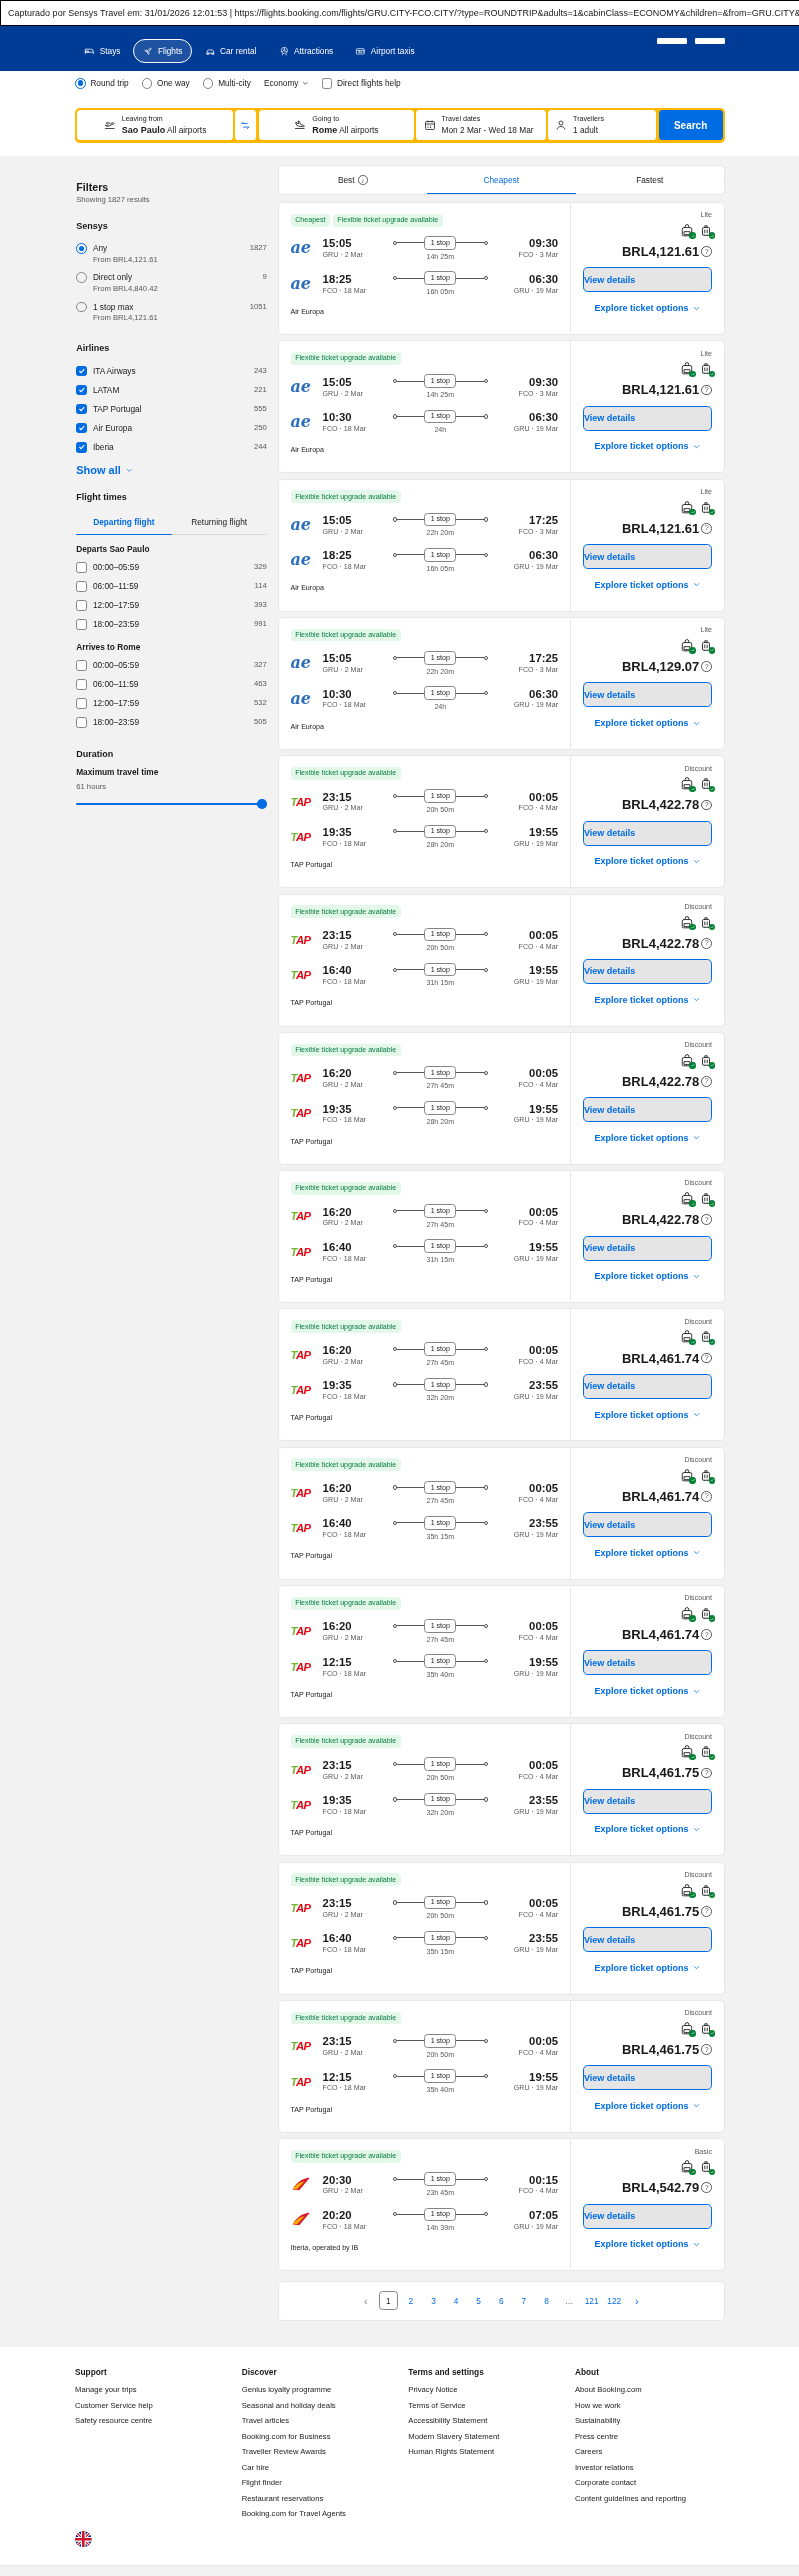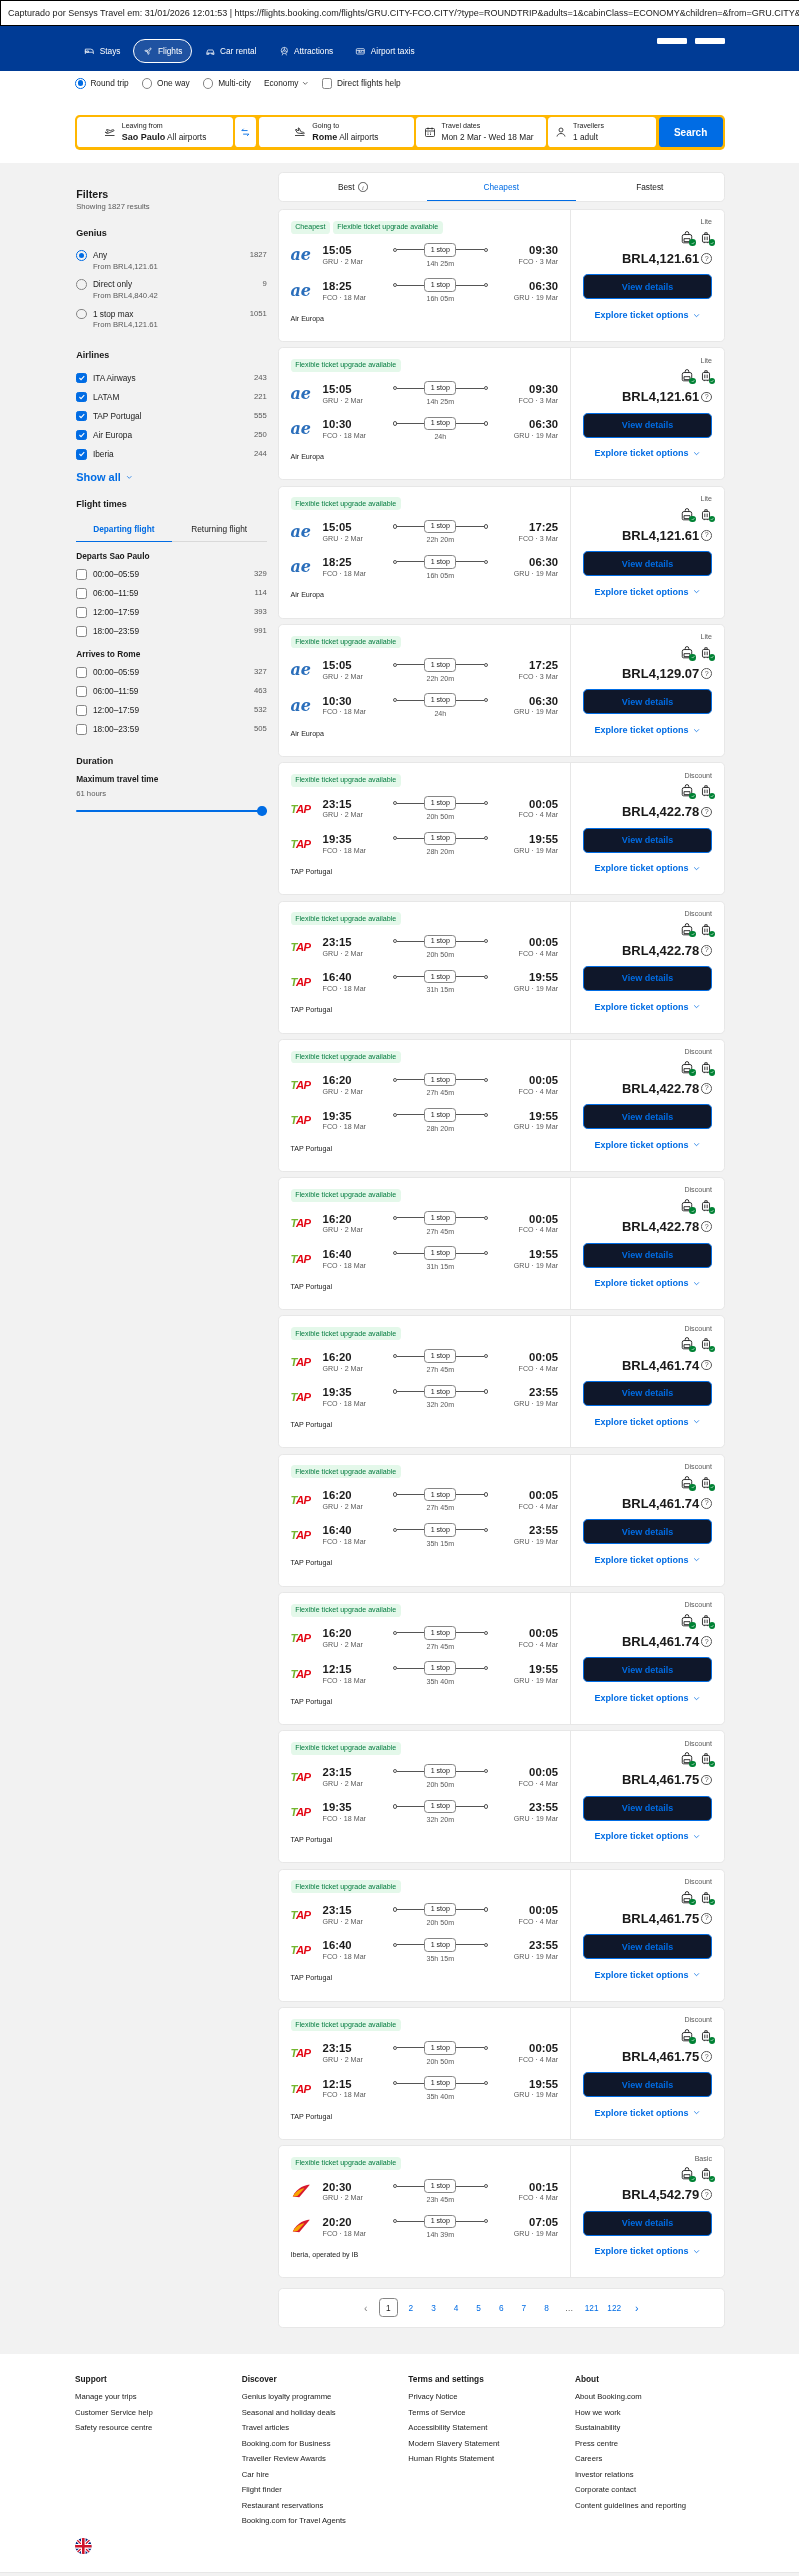--- a/index.html
+++ b/index.html
@@ -18,21 +18,21 @@
   .topnav .container { position:relative; }
   .header-chips { position:absolute; right:0; top:-1.2px; display:flex; gap:8.3px; }
   .header-chip { width:30px; height:6px; background:#fff; border-radius:1.2px; }
   .nav-row { display:flex; gap:3.6px; margin-top:9.5px; align-items:flex-end; }
   .pill { display:flex; align-items:center; gap:4.7px; padding:5.3px 8.3px; border-radius:59px; font-size:8.3px; cursor:pointer; border:0.6px solid transparent; }
   .pill.active { border:0.6px solid #fff; background:rgba(255,255,255,.12); }
   .nav-ic svg { width:10.7px; height:10.7px; display:block; }
 
   
   .search-area { background:#fff; padding:7.1px 0 13px; }
-  .trip-row { display:flex; align-items:center; gap:13px; font-size:8.3px; margin-bottom:26px; }
+  .trip-row { display:flex; align-items:center; gap:13px; font-size:8.3px; margin-bottom:19px; }
   .radio-opt { display:flex; align-items:center; gap:4.7px; cursor:pointer; }
   .radio { width:10.7px; height:10.7px; border-radius:50%; border:1.2px solid #868686; position:relative; flex:0 0 auto; }
   .radio.sel { border-color:#006ce4; }
   .radio.sel::after { content:""; position:absolute; inset:1.5px; background:#006ce4; border-radius:50%; }
   .cabin-select { display:flex; align-items:center; gap:3.6px; cursor:pointer; }
   .chk { width:10.7px; height:10.7px; border:1.2px solid #868686; border-radius:2.4px; background:#fff; flex:0 0 auto; }
   .chk.on { background:#006ce4; border-color:#006ce4; display:flex; align-items:center; justify-content:center; }
   .chk.on svg { width:7.7px; height:7.7px; }
   .searchbar { background:#ffb700; border-radius:4.7px; padding:2.4px; display:flex; gap:2.4px; }
   .sfield { background:#fff; border-radius:3.6px; padding:5.3px 7.1px; display:flex; align-items:center; gap:6px; cursor:pointer; }
@@ -110,21 +110,21 @@
   .fc-right { width:153px; flex:0 0 auto; padding:8.3px 12px 10.7px; display:flex; flex-direction:column; align-items:flex-end; }
   .tier { font-size:7.1px; color:#595959; }
   .bags { display:flex; gap:7.1px; margin-top:4.7px; }
   .bag { position:relative; }
   .bag svg { width:12px; height:13px; display:block; }
   .bag .ck { position:absolute; right:-3px; bottom:-1.8px; width:6.5px; height:6.5px; background:#008234; border-radius:50%; display:flex; align-items:center; justify-content:center; }
   .bag .ck svg { width:4.2px; height:4.2px; }
   .price-row { display:flex; align-items:center; gap:2px; margin-top:7.1px; }
   .price { font-size:13px; font-weight:bold; }
   .q-ic { width:10.7px; height:10.7px; border:0.6px solid #595959; color:#595959; border-radius:50%; font-size:7.1px; display:flex; align-items:center; justify-content:center; }
-  .view-details { width:100%; margin-top:8.3px; border:0.6px solid #006ce4; color:#006ce4; background:#0f172a; font-weight:bold; font-size:9px; padding:6.5px 0; border-radius:4.7px; text-align:center; cursor:pointer; font-family:inherit;margin-left:44px; }
+  .view-details { width:100%; margin-top:8.3px; border:0.6px solid #006ce4; color:#006ce4; background:#e5e5e5; font-weight:bold; font-size:9px; padding:6.5px 0; border-radius:4.7px; text-align:left; cursor:pointer; font-family:inherit;margin-left:44px; }
   .explore { margin-top:10.7px; align-self:center; color:#006ce4; font-weight:bold; font-size:9px; display:flex; align-items:center; gap:4.7px; cursor:pointer; }
   .explore svg { width:7.1px; height:7.1px; }
 
   
   .pagi-card { display:flex; align-items:center; justify-content:center; gap:3.6px; padding:9.5px 0; margin-top:9.5px; }
   .pg { min-width:19px; height:19px; display:flex; align-items:center; justify-content:center; font-size:8.3px; color:#006ce4; border-radius:3.6px; cursor:pointer; padding:0 2.4px; }
   .pg.cur { border:0.6px solid #868686; color:#1a1a1a; }
   .pg.dots { color:#595959; cursor:default; }
   .pg-chev { color:#868686; font-size:10.7px; }
   .pg-chev.next { color:#006ce4; }
@@ -287,21 +287,21 @@
 
 <div class="container content">
   <div class="sidebar">
 
     <div class="filters-hd">
       <h2>Filters</h2>
       <div class="note">Showing 1827 results</div>
     </div>
 
     <div class="fsec">
-      <h4>Genius</h4>
+      <h4>Sensys</h4>
       <div>
           <div class="opt-row">
             <span class="radio sel"></span>
             <span class="grow">
               <div class="olabel">Any</div>
               <div class="osub">From BRL4,121.61</div>
             </span>
             <span class="ocount">1827</span>
           </div>
           <div class="opt-row">

